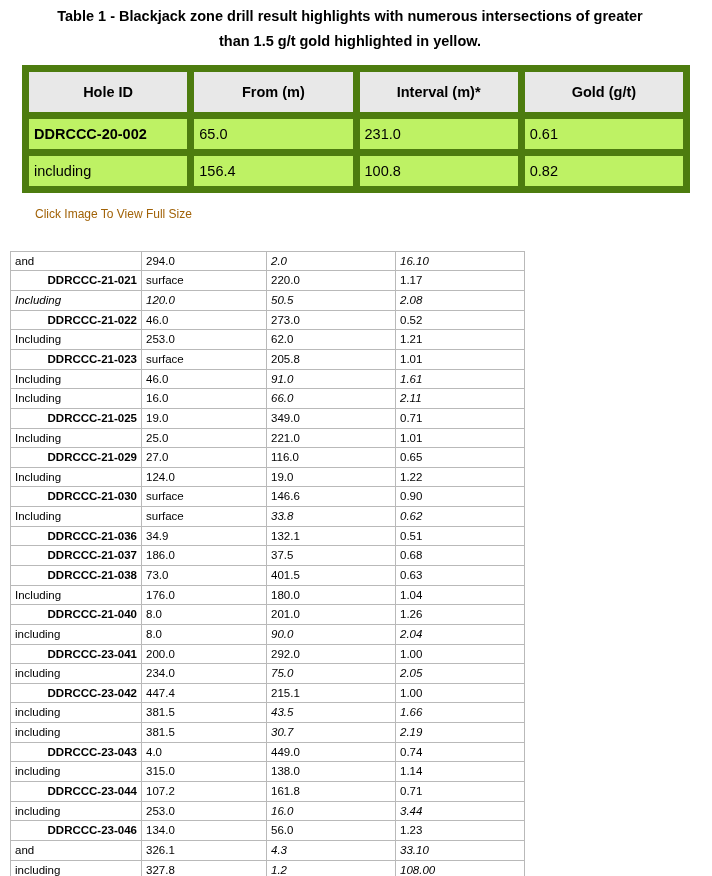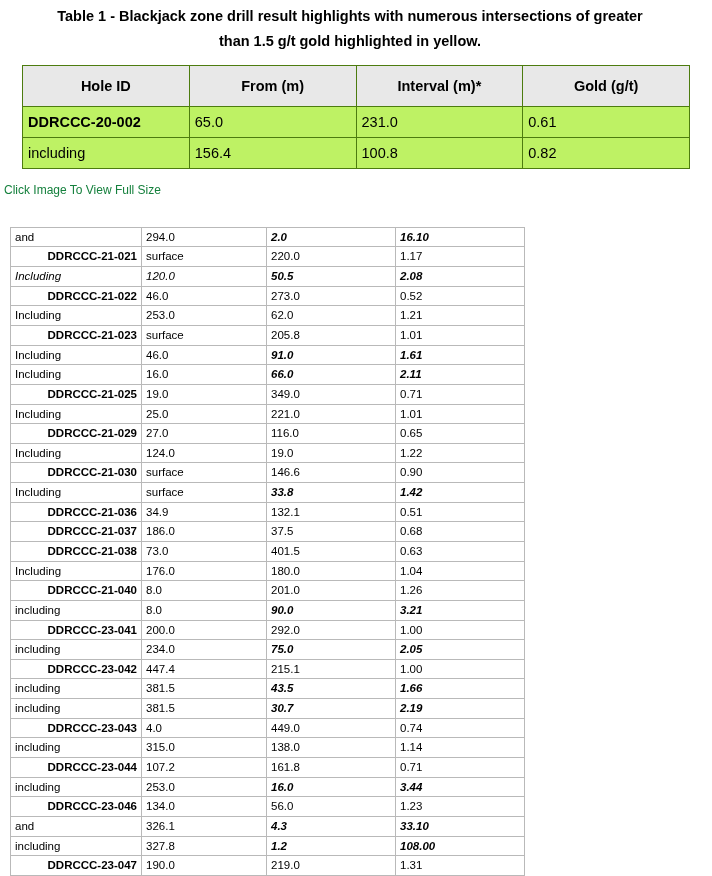--- a/index.html
+++ b/index.html
@@ -31,21 +31,21 @@
   .top-table-wrap {
     padding: 10px 22px 0 22px;
   }
   table.top-table {
     border-collapse: collapse;
     width: 100%;
     table-layout: fixed;
   }
   table.top-table th,
   table.top-table td {
-    border: 1px solid #4d7c0f;
+    border: 7px solid #4d7c0f;
     font-size: 14px;
     padding: 5px 6px;
     height: 22px;
   }
   table.top-table thead th {
     background: #e8e8e8;
     text-align: center;
     font-weight: bold;
     font-size: 14.5px;
     padding: 9px 6px;
@@ -54,22 +54,23 @@
     text-align: left;
     background: #bef264;
     font-size: 14.5px;
     padding: 4px 5px;
   }
   table.top-table tbody td.bold { font-weight: bold; }
 
   
   .click-caption {
     font-size: 12px;
-    color: #15803d;
+    color: #a16207;
     padding: 14px 0 0 4px;
+    margin-left: 31px;
   }
 
   
   .data-wrap {
     padding: 30px 0 0 10px;
   }
   table.data-table {
     border-collapse: collapse;
     width: 480px;
     table-layout: fixed;
@@ -84,21 +85,21 @@
     white-space: nowrap;
     overflow: hidden;
   }
   table.data-table td.c0 { width: 122px; }
   table.data-table td.c1 { width: 116px; }
   table.data-table td.c2 { width: 120px; }
   table.data-table td.c3 { width: 120px; }
 
   td.b  { font-weight: bold; text-align: right; }
   td.i  { font-style: italic; }
-  td.hl { background: #ffff00; font-weight: bold; font-style: italic; border-radius: 9px; }
+  td.hl { background: #ffff00; font-weight: normal; font-style: italic; border-radius: 9px; }
 </style>
 </head>
 <body>
 
 <div class="title">
   <span>Table 1 - Blackjack zone drill result highlights with numerous intersections of greater</span>
   <span class="line2">than 1.5 g/t gold highlighted in yellow.</span>
 </div>
 
 <div class="top-table-wrap">
@@ -208,21 +209,21 @@
         <tr>
           <td class="c0 b">DDRCCC-21-030</td>
           <td class="c1">surface</td>
           <td class="c2">146.6</td>
           <td class="c3">0.90</td>
         </tr>
         <tr>
           <td class="c0">Including</td>
           <td class="c1">surface</td>
           <td class="c2 hl">33.8</td>
-          <td class="c3 hl">1.42</td>
+          <td class="c3 hl">0.62</td>
         </tr>
         <tr>
           <td class="c0 b">DDRCCC-21-036</td>
           <td class="c1">34.9</td>
           <td class="c2">132.1</td>
           <td class="c3">0.51</td>
         </tr>
         <tr>
           <td class="c0 b">DDRCCC-21-037</td>
           <td class="c1">186.0</td>
@@ -244,21 +245,21 @@
         <tr>
           <td class="c0 b">DDRCCC-21-040</td>
           <td class="c1">8.0</td>
           <td class="c2">201.0</td>
           <td class="c3">1.26</td>
         </tr>
         <tr>
           <td class="c0">including</td>
           <td class="c1">8.0</td>
           <td class="c2 hl">90.0</td>
-          <td class="c3 hl">3.21</td>
+          <td class="c3 hl">2.04</td>
         </tr>
         <tr>
           <td class="c0 b">DDRCCC-23-041</td>
           <td class="c1">200.0</td>
           <td class="c2">292.0</td>
           <td class="c3">1.00</td>
         </tr>
         <tr>
           <td class="c0">including</td>
           <td class="c1">234.0</td>

